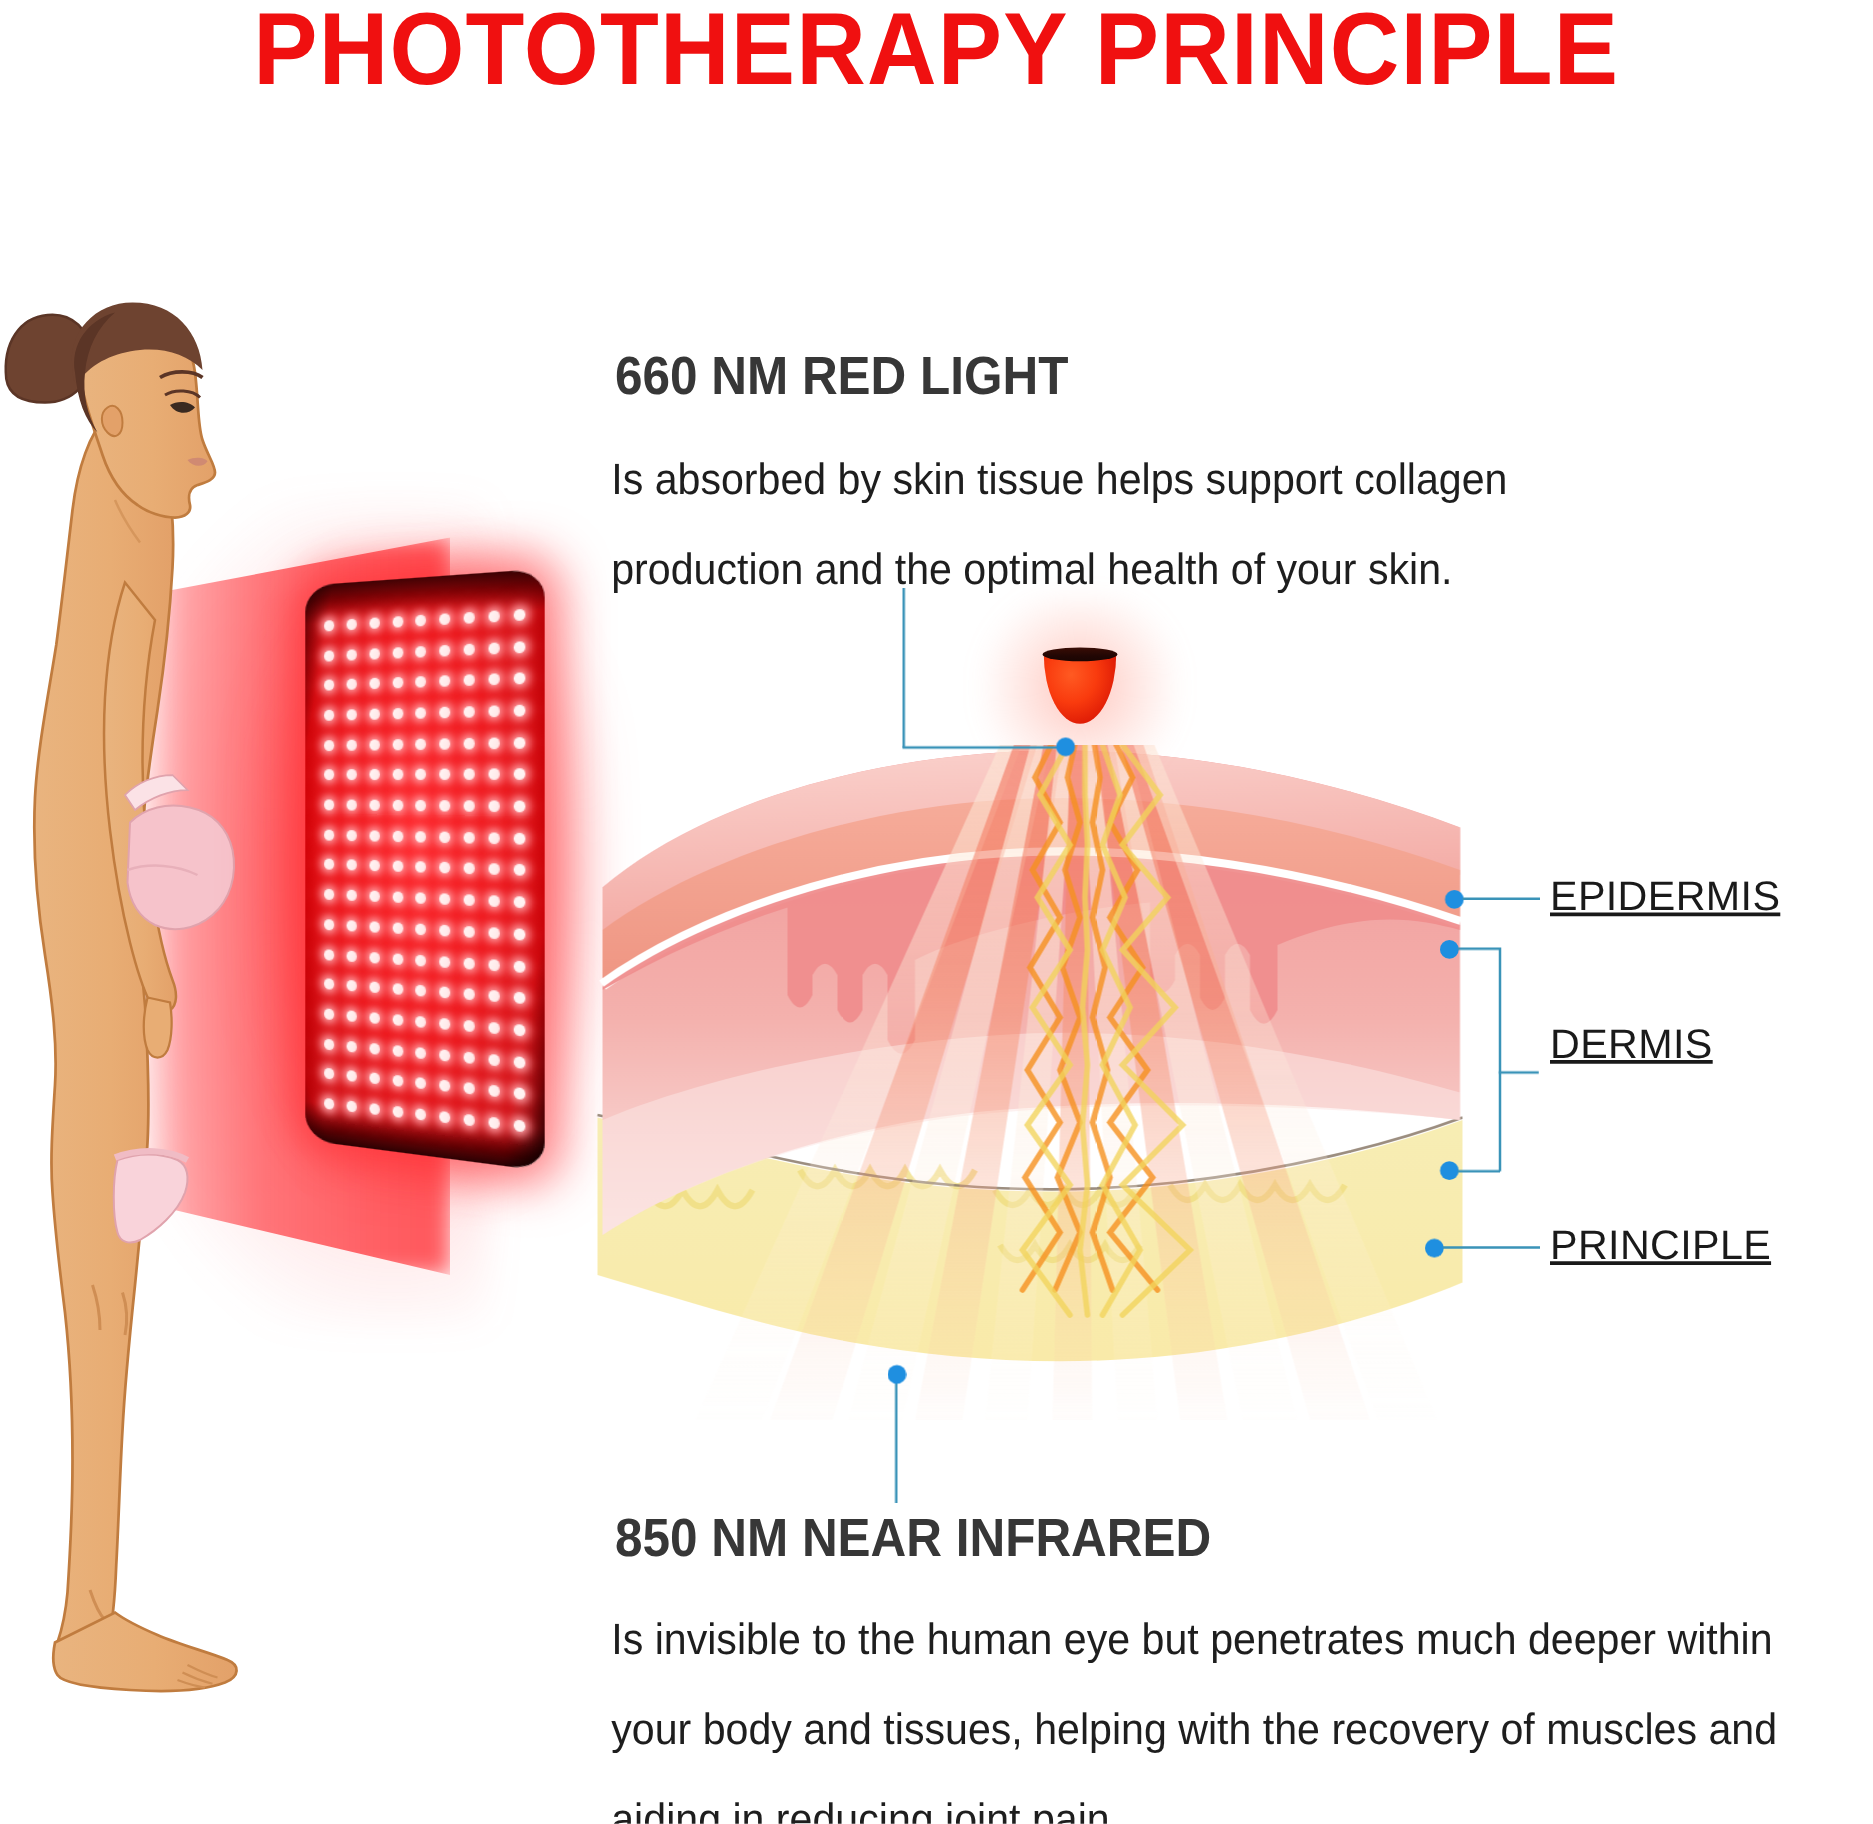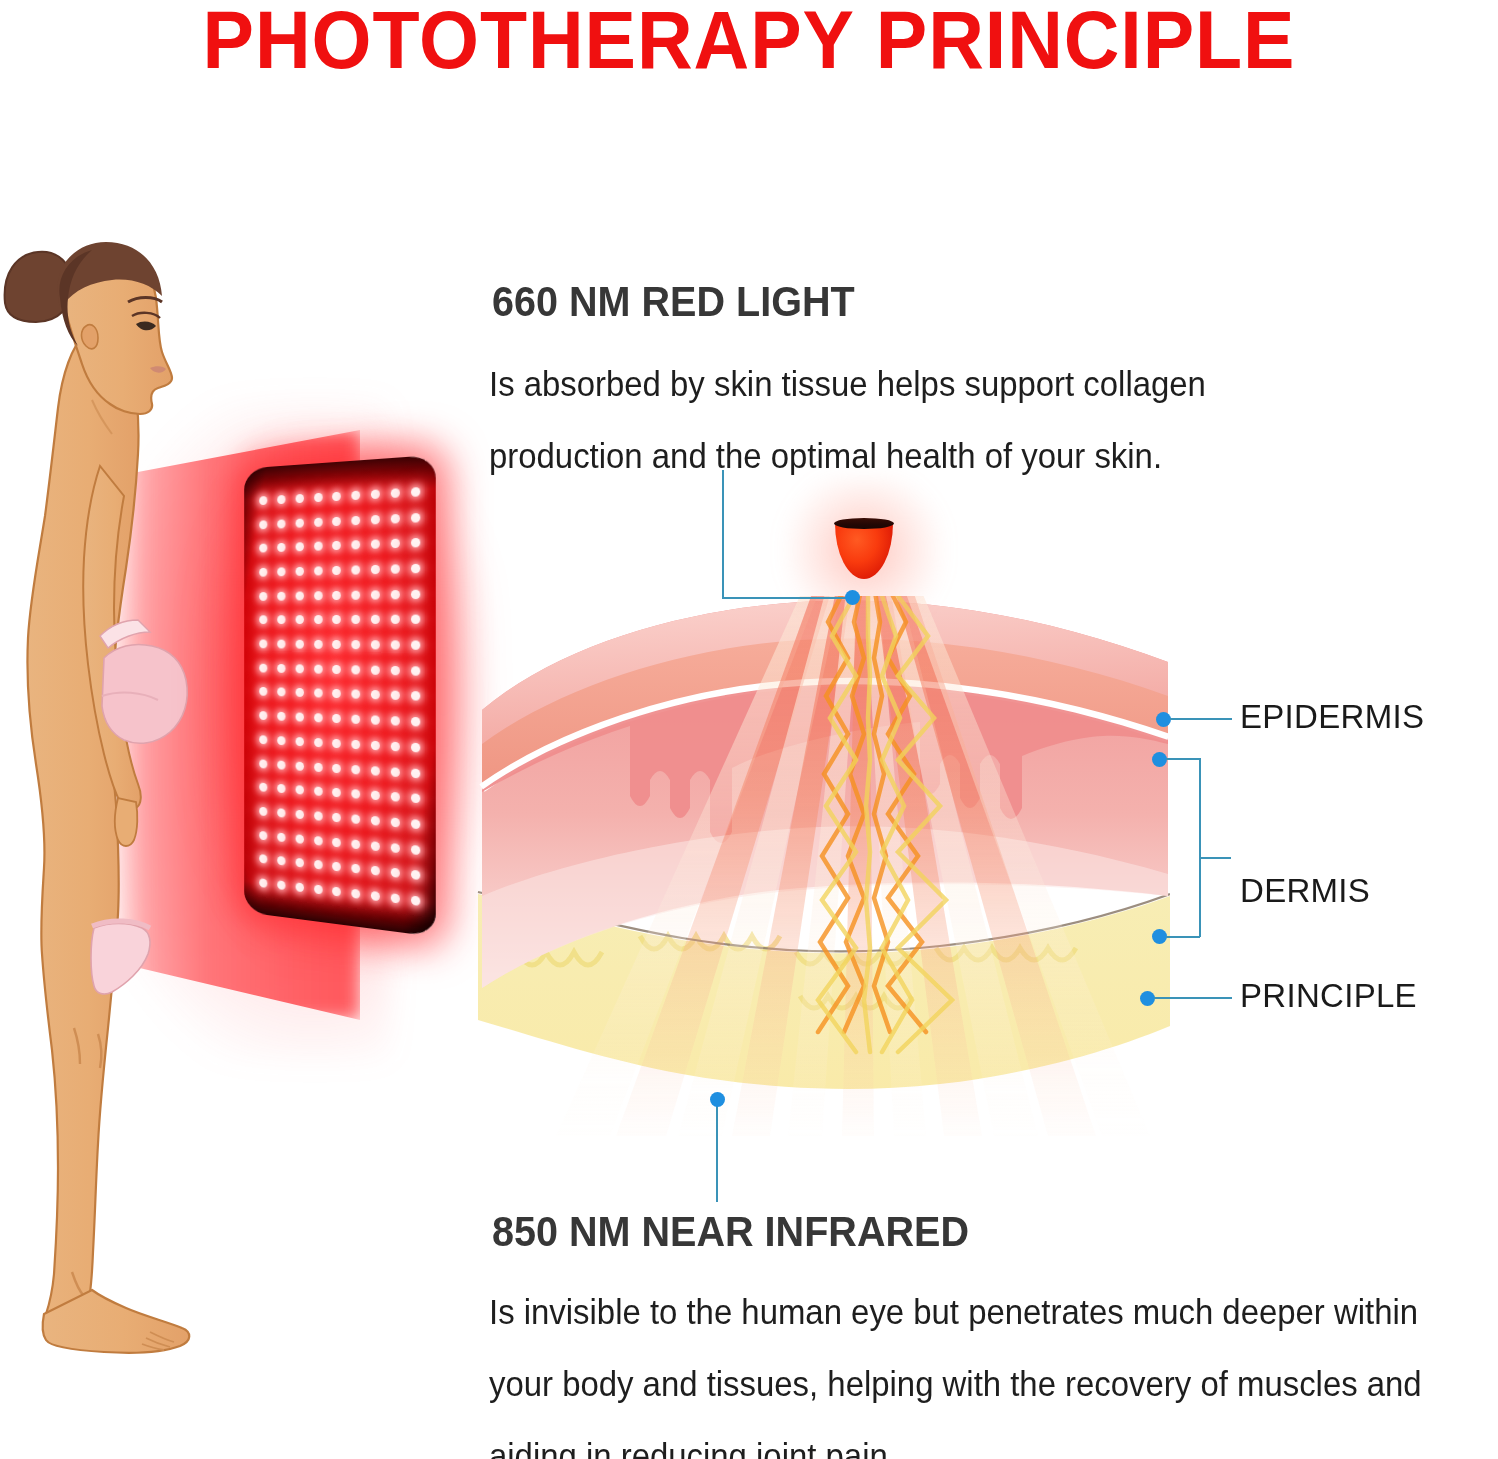--- a/index.html
+++ b/index.html
@@ -63,23 +63,24 @@
 
   
   .layer-label {
     position: absolute;
     font-family: "Liberation Sans", sans-serif;
     font-size: 33px;
     line-height: 36px;
     color: #1a1a1a;
     white-space: nowrap;
     letter-spacing: 0.3px;
+    text-decoration: underline;
   }
   #lbl-epi  { left: 1240px; top: 699px; }
-  #lbl-derm { left: 1240px; top: 873px; text-align: right; }
+  #lbl-derm { left: 1240px; top: 817px; text-align: right; }
   #lbl-hypo { left: 1240px; top: 978px; }
 
   
   .dot {
     position: absolute;
     width: 15px; height: 15px;
     border-radius: 50%;
     background: #1f8fe0;
   }
   .lead-h { position: absolute; height: 2px; background: #3a93b8; }

